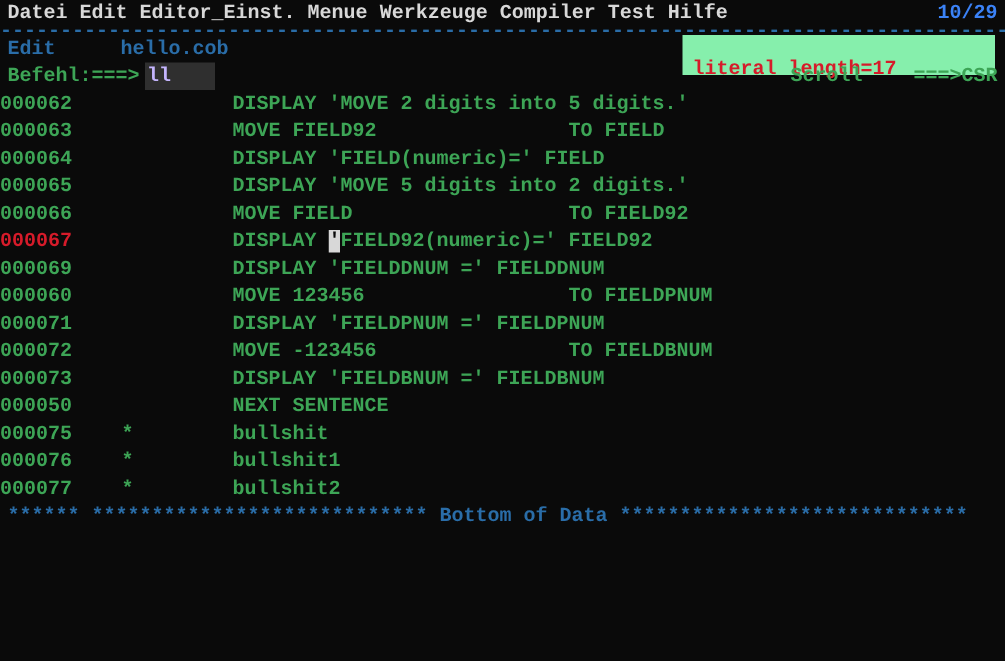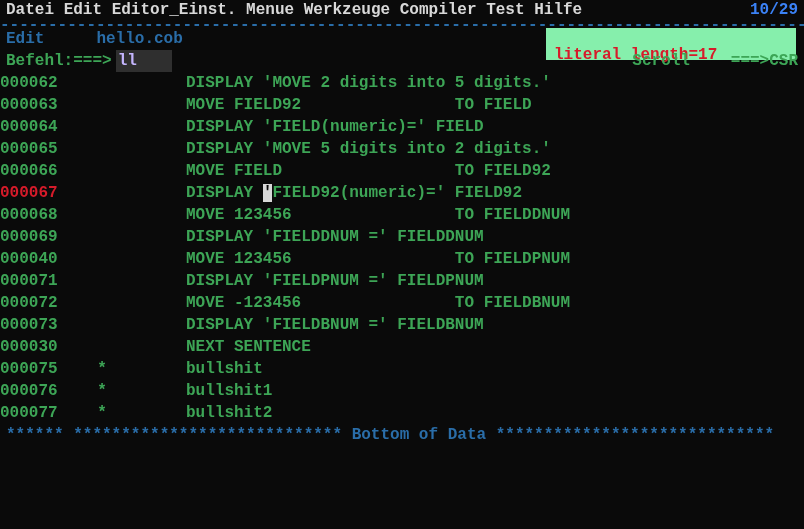--- a/index.html
+++ b/index.html
@@ -125,25 +125,24 @@
   <span class="scroll-val">CSR</span>
 </div>
 
 <div class="code" id="code">
     <div class="line"><span class="seq">000062</span><span class="pad"> </span><span class="pad"> </span><span class="code-text">DISPLAY 'MOVE 2 digits into 5 digits.'</span></div>
     <div class="line"><span class="seq">000063</span><span class="pad"> </span><span class="pad"> </span><span class="code-text">MOVE FIELD92                TO FIELD</span></div>
     <div class="line"><span class="seq">000064</span><span class="pad"> </span><span class="pad"> </span><span class="code-text">DISPLAY 'FIELD(numeric)=' FIELD</span></div>
     <div class="line"><span class="seq">000065</span><span class="pad"> </span><span class="pad"> </span><span class="code-text">DISPLAY 'MOVE 5 digits into 2 digits.'</span></div>
     <div class="line"><span class="seq">000066</span><span class="pad"> </span><span class="pad"> </span><span class="code-text">MOVE FIELD                  TO FIELD92</span></div>
     <div class="line"><span class="seq-red">000067</span><span class="pad"> </span><span class="pad"> </span><span class="code-text">DISPLAY </span><span class="cursor-block">'</span><span class="code-text">FIELD92(numeric)=' FIELD92</span></div>
-    <div class="line"><span class="seq">000068</span><span class="pad"> </span><span class="pad"> </span><span class="code-text">MOVE 123456                 TO FIELDDNUM</span></div>
     <div class="line"><span class="seq">000069</span><span class="pad"> </span><span class="pad"> </span><span class="code-text">DISPLAY 'FIELDDNUM =' FIELDDNUM</span></div>
-    <div class="line"><span class="seq">000040</span><span class="pad"> </span><span class="pad"> </span><span class="code-text">MOVE 123456                 TO FIELDPNUM</span></div>
+    <div class="line"><span class="seq">000060</span><span class="pad"> </span><span class="pad"> </span><span class="code-text">MOVE 123456                 TO FIELDPNUM</span></div>
     <div class="line"><span class="seq">000071</span><span class="pad"> </span><span class="pad"> </span><span class="code-text">DISPLAY 'FIELDPNUM =' FIELDPNUM</span></div>
     <div class="line"><span class="seq">000072</span><span class="pad"> </span><span class="pad"> </span><span class="code-text">MOVE -123456                TO FIELDBNUM</span></div>
     <div class="line"><span class="seq">000073</span><span class="pad"> </span><span class="pad"> </span><span class="code-text">DISPLAY 'FIELDBNUM =' FIELDBNUM</span></div>
-    <div class="line"><span class="seq">000030</span><span class="pad"> </span><span class="pad"> </span><span class="code-text">NEXT SENTENCE</span></div>
+    <div class="line"><span class="seq">000050</span><span class="pad"> </span><span class="pad"> </span><span class="code-text">NEXT SENTENCE</span></div>
     <div class="line"><span class="seq">000075</span><span class="ind">*</span><span class="pad"> </span><span class="code-text">bullshit</span></div>
     <div class="line"><span class="seq">000076</span><span class="ind">*</span><span class="pad"> </span><span class="code-text">bullshit1</span></div>
     <div class="line"><span class="seq">000077</span><span class="ind">*</span><span class="pad"> </span><span class="code-text">bullshit2</span></div>
   </div>
 
 <div class="bottom-line">****** **************************** Bottom of Data *****************************</div>
 
 </body></html>

